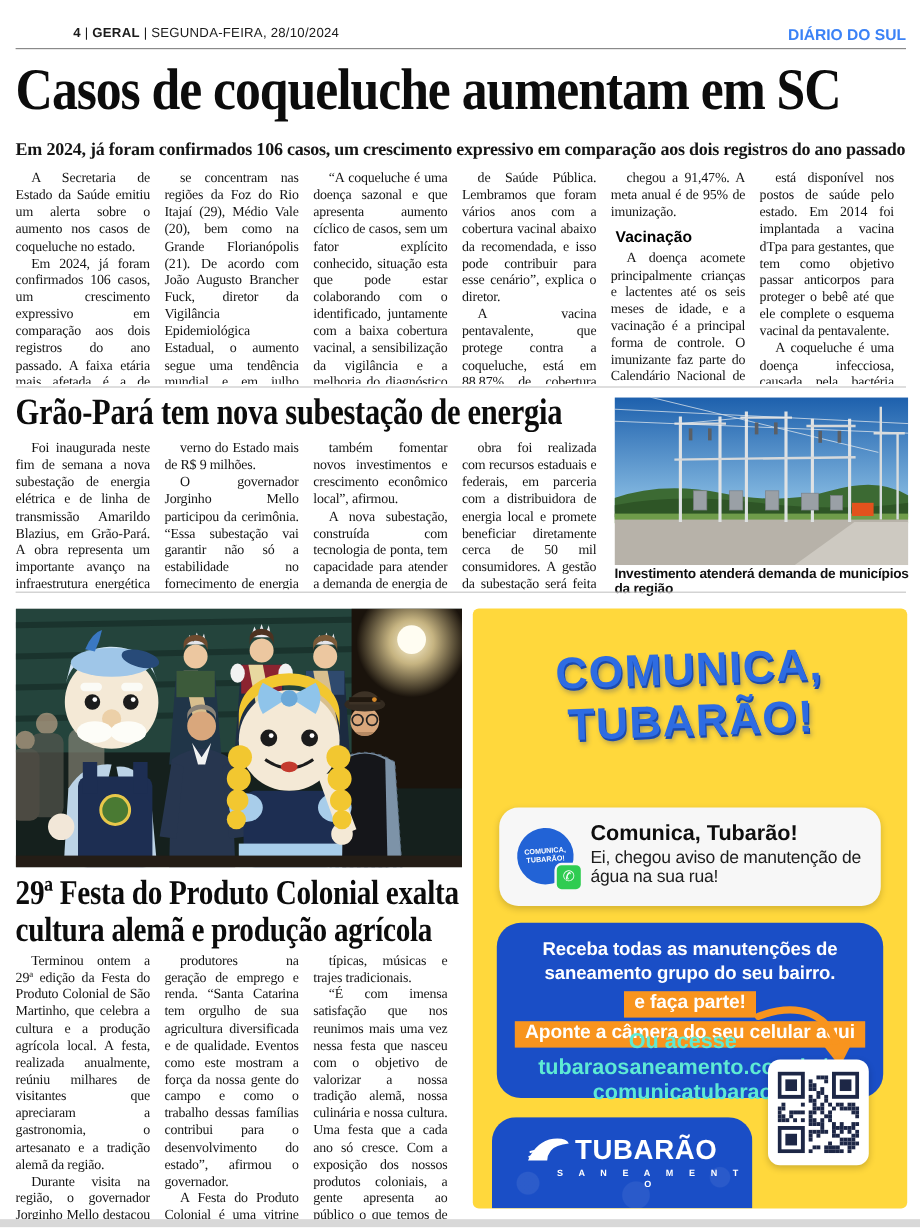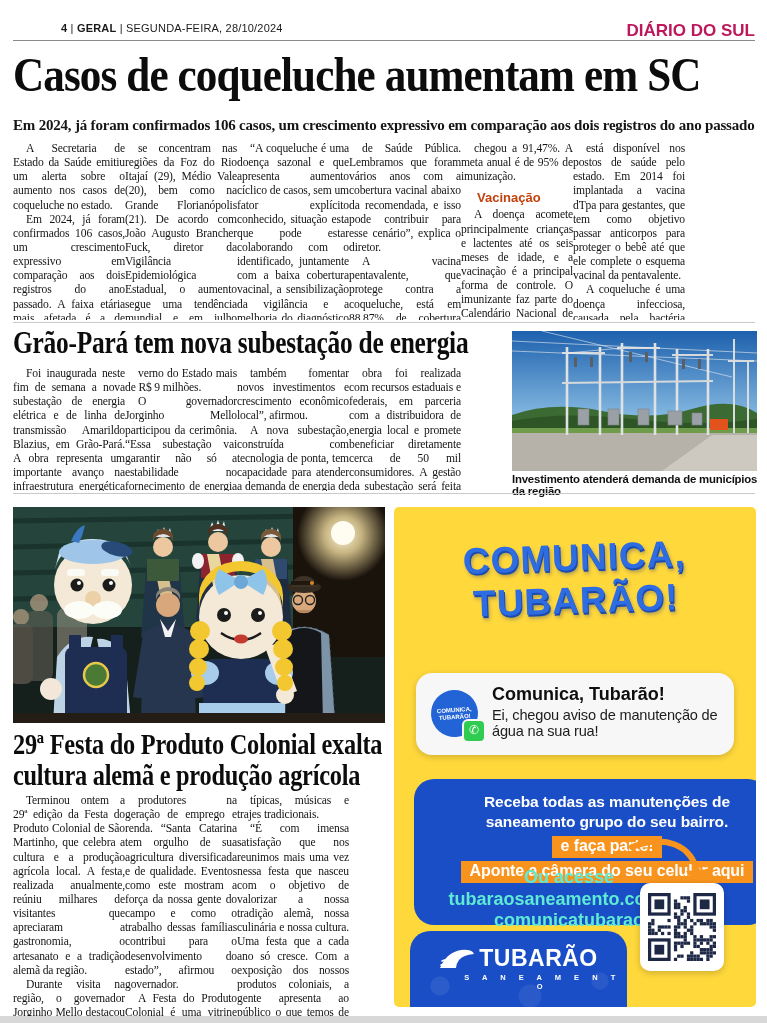--- a/index.html
+++ b/index.html
@@ -3,41 +3,41 @@
 <meta charset="utf-8">
 <style>
   html,body{margin:0;padding:0;background:#ffffff;}
   .page{position:relative;width:767px;height:1023px;background:#fff;overflow:hidden;
         font-family:"Liberation Serif",serif;color:#111;}
   
   .hdr-left{position:absolute;left:13px;top:22px;font-family:"Liberation Sans",sans-serif;
             font-size:11px;color:#1a1a1a;letter-spacing:.2px;margin-left:48px;}
   .hdr-left b{font-weight:bold;}
   .hdr-right{position:absolute;right:12px;top:21px;font-family:"Liberation Sans",sans-serif;
-             font-size:17px;font-weight:bold;color:#be185d;text-align:right;}
+             font-size:13px;font-weight:bold;color:#3b82f6;text-align:right;}
   .hdr-rule{position:absolute;left:13px;right:12px;top:40px;height:1px;background:#8a8a8a;}
   
   .h1{position:absolute;left:13px;top:50px;width:743px;white-space:nowrap;}
   .h1 span{display:inline-block;transform:scaleX(.88);transform-origin:left center;
            font-size:49px;font-weight:bold;letter-spacing:-1px;color:#0c0c0c;line-height:1;}
   .subhead{position:absolute;left:13px;top:117px;width:747px;font-size:15px;font-weight:bold;
            color:#151515;letter-spacing:-.2px;white-space:nowrap;}
   .h2{position:absolute;left:13px;top:327px;white-space:nowrap;}
   .h2 span{display:inline-block;transform:scaleX(.82);transform-origin:left center;
            font-size:31px;font-weight:bold;color:#0c0c0c;letter-spacing:-.3px;line-height:1;}
   .h3{position:absolute;left:13px;top:729px;width:372px;text-align:center;}
   .h3 div{transform:scaleX(.84);transform-origin:left center;font-size:29px;font-weight:bold;
           color:#0c0c0c;letter-spacing:-.3px;line-height:1.08;white-space:nowrap;}
   
-  .cols{position:absolute;display:flex;overflow:hidden;}
+  .cols{position:absolute;display:flex;gap:12px;overflow:hidden;}
   .col{width:112px;overflow:hidden;}
   .col p{margin:0;text-indent:13px;font-size:11.6px;line-height:1.22;text-align:justify;
          letter-spacing:-.15px;color:#141414;}
   .col .crosshead{font-family:"Liberation Sans",sans-serif;font-weight:bold;font-size:13px;
-                  margin:6px 16px 3px;text-indent:0;color:#c2410c;}
+                  margin:6px 4px 3px;text-indent:0;color:#000000;}
   .a1cols{left:13px;top:142px;height:178px;}
   .a2cols{left:13px;top:367px;height:124px;}
   .a3cols{left:13px;top:794px;height:226px;}
   .rule{position:absolute;left:13px;right:12px;height:1px;background:#c9c9c9;}
   .rule1{top:322px;} .rule2{top:493px;}
   
   .photo{position:absolute;overflow:hidden;}
   .sub-photo{left:512px;top:331px;width:245px;height:140px;}
   .fest-photo{left:13px;top:507px;width:372px;height:216px;}
   .caption{position:absolute;left:512px;top:473px;width:246px;font-family:"Liberation Sans",sans-serif;
@@ -53,37 +53,37 @@
   .notif-logo{position:absolute;left:15px;top:17px;width:47px;height:47px;border-radius:50%;
               background:#2263d6;color:#fff;font-weight:bold;font-size:6px;line-height:1.1;
               display:flex;align-items:center;justify-content:center;text-align:center;
               transform:rotate(-4deg);}
   .wa-badge{position:absolute;left:46px;top:46px;width:20px;height:20px;border-radius:6px;
             background:#2fcc51;border:2px solid #f7f7f7;color:#fff;font-size:12px;line-height:19px;
             text-align:center;transform:rotate(0);}
   .notif-text{position:absolute;left:76px;top:11px;width:232px;}
   .notif-title{font-weight:bold;font-size:18px;color:#0e0e0e;margin-bottom:2px;}
   .notif-body{font-size:14.6px;line-height:1.13;color:#1c1c1c;letter-spacing:-.2px;}
-  .bluebox1{position:absolute;left:20px;top:272px;width:322px;height:146px;background:#1a4ec6;
-            border-radius:20px;text-align:center;padding-left:32px;}
+  .bluebox1{position:absolute;left:20px;top:262px;width:322px;height:146px;background:#1a4ec6;
+            border-radius:20px;text-align:center;}
   .cta{margin-top:13px;color:#fff;font-weight:bold;font-size:15.5px;line-height:1.32;letter-spacing:-.1px;}
   .orange-bar{display:inline-block;background:#f8941e;color:#fff;font-weight:bold;font-size:16px;
               padding:1px 9px 3px;margin-top:3px;letter-spacing:-.1px;}
   .access{position:absolute;left:30px;top:88px;width:250px;color:#5eead4;font-weight:bold;
           font-size:18px;line-height:1.2;}
   .arrow-wrap{position:absolute;left:232px;top:330px;width:95px;height:56px;}
   .qr-card{position:absolute;left:246px;top:376px;width:84px;height:88px;background:#fff;
            border-radius:10px;box-shadow:0 2px 6px rgba(0,0,0,.2);display:flex;align-items:center;
            justify-content:center;}
   .bluebox2{position:absolute;left:16px;top:424px;width:217px;height:76px;background:#1a4ec6;
             border-radius:20px 20px 0 0;overflow:hidden;
             background-image:radial-gradient(circle at 30px 55px,rgba(255,255,255,.08) 9px,transparent 10px),
                              radial-gradient(circle at 120px 65px,rgba(255,255,255,.07) 11px,transparent 12px),
                              radial-gradient(circle at 190px 50px,rgba(255,255,255,.07) 8px,transparent 9px);}
-  .brand{position:absolute;left:0;top:16px;width:217px;display:flex;align-items:flex-end;justify-content:center;gap:4px;}
+  .brand{position:absolute;left:0;top:16px;width:217px;display:flex;align-items:flex-start;justify-content:center;gap:4px;}
   .brand-name{color:#fff;font-weight:bold;font-size:23px;letter-spacing:.5px;line-height:1;}
   .brand-sub{position:absolute;left:0;top:42px;width:217px;text-align:center;color:#fff;
              font-size:7.5px;font-weight:bold;letter-spacing:5.5px;padding-left:48px;box-sizing:border-box;}
   .page-bottom{position:absolute;left:0;bottom:0;width:767px;height:7px;background:#d8d8d8;}
 </style>
 </head>
 <body>
 
 <div class="page">
 

